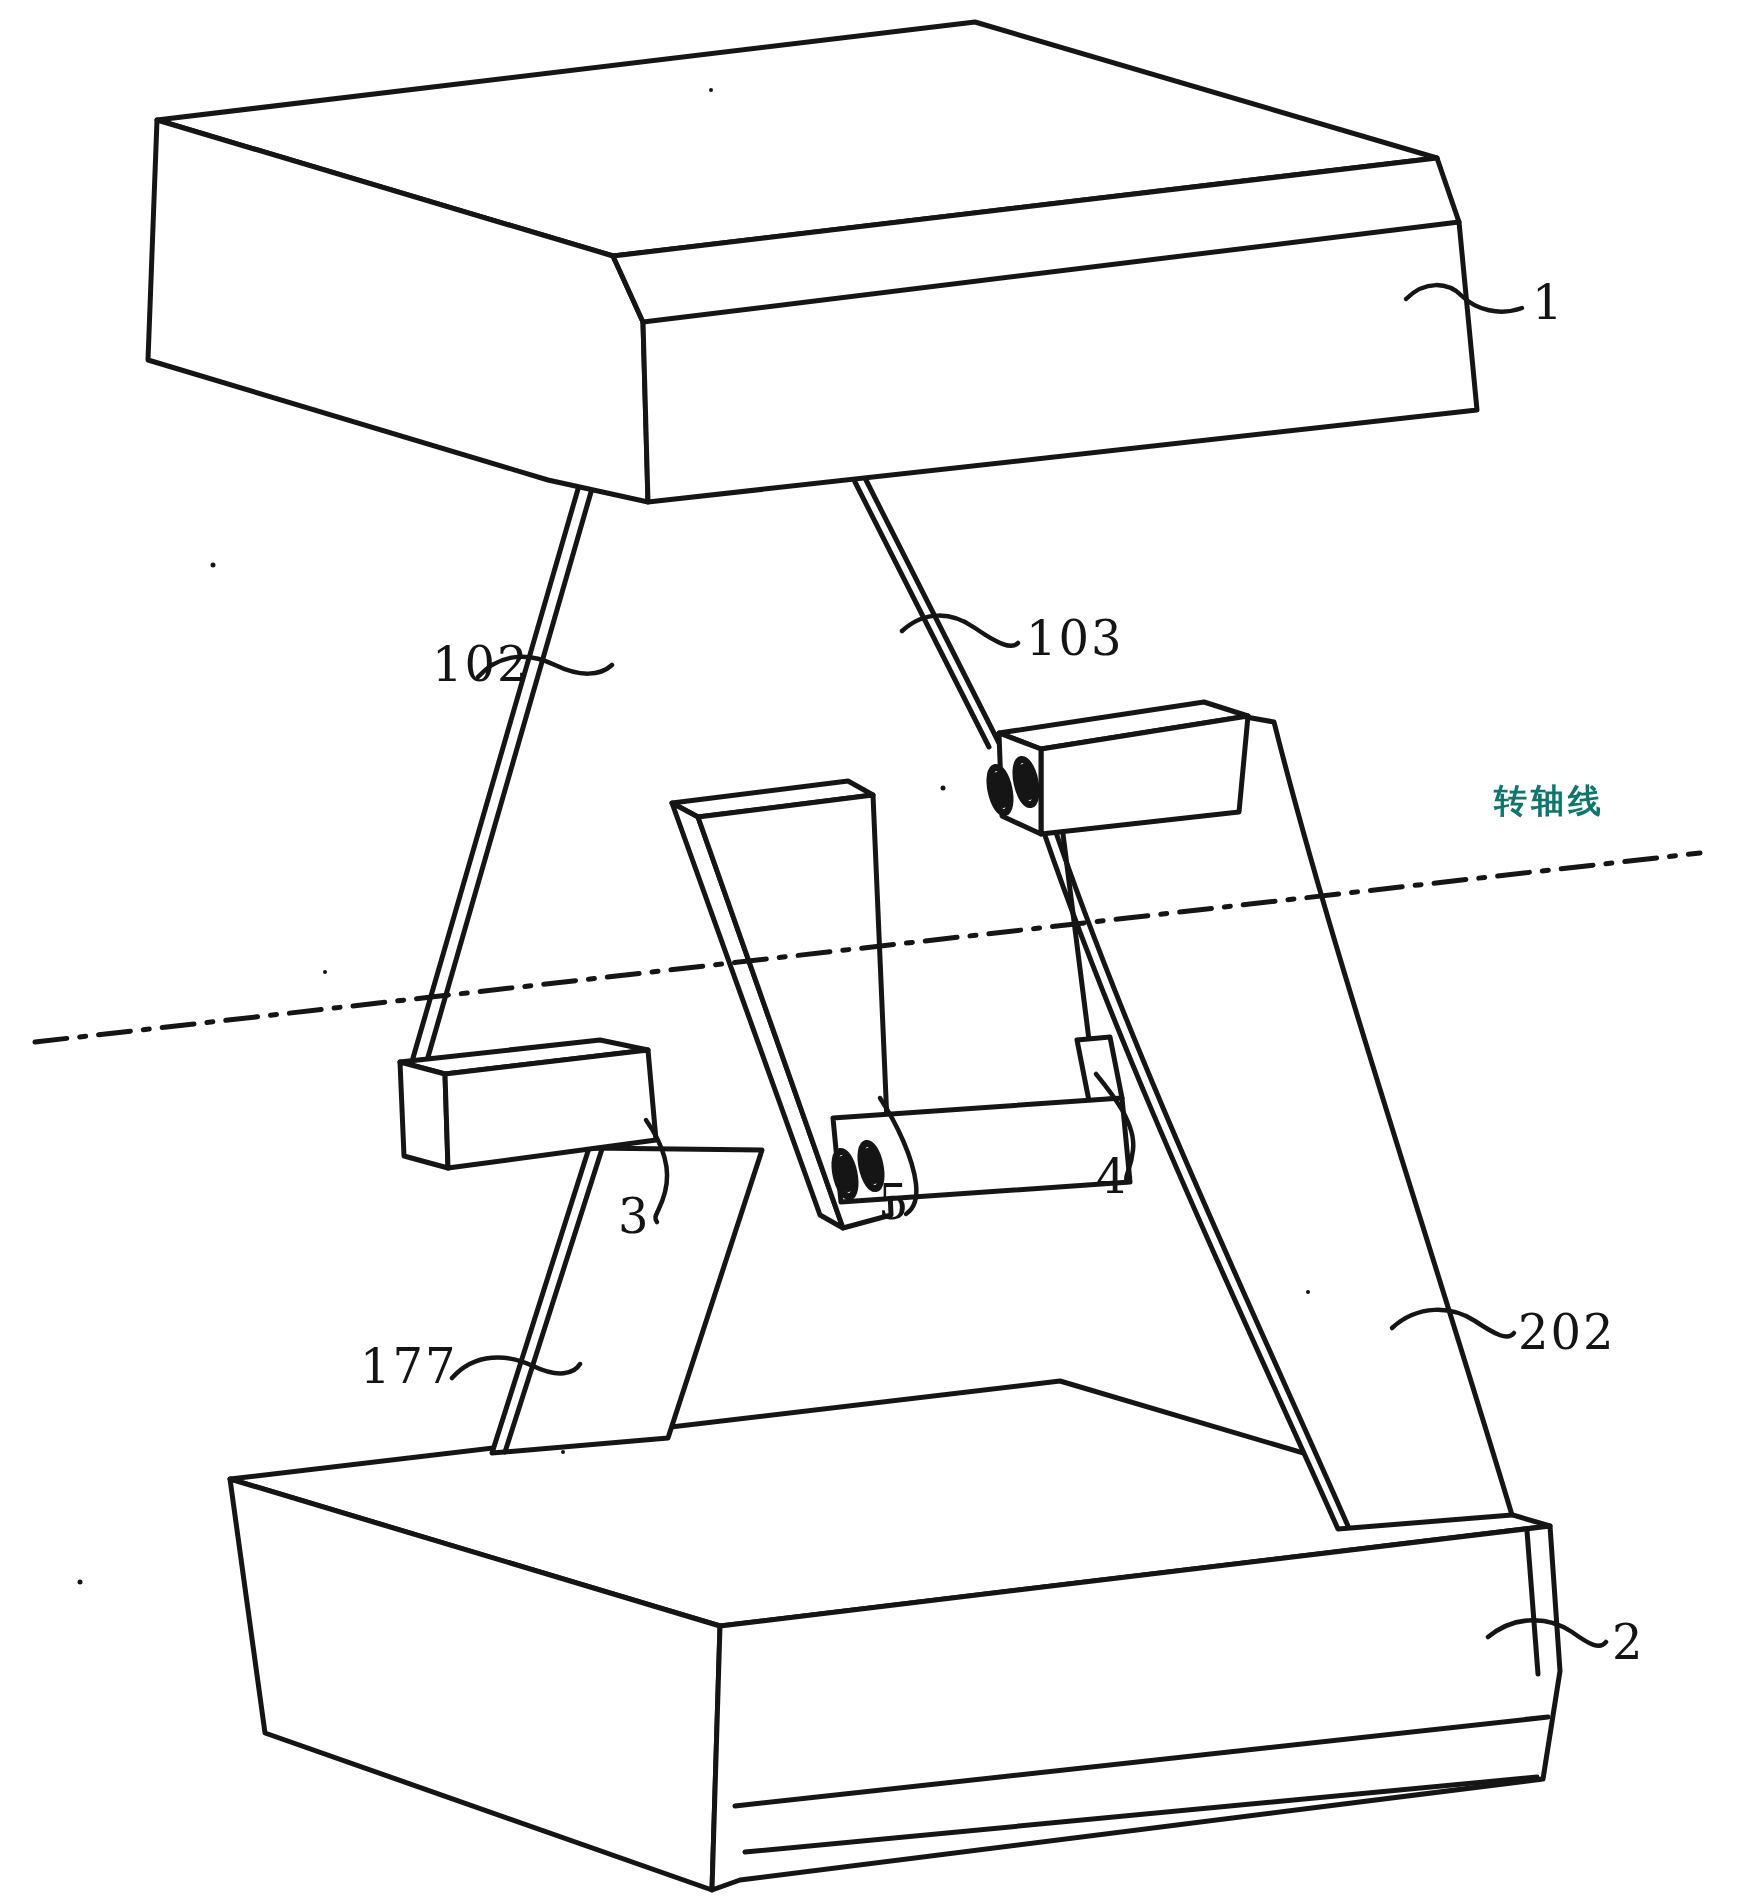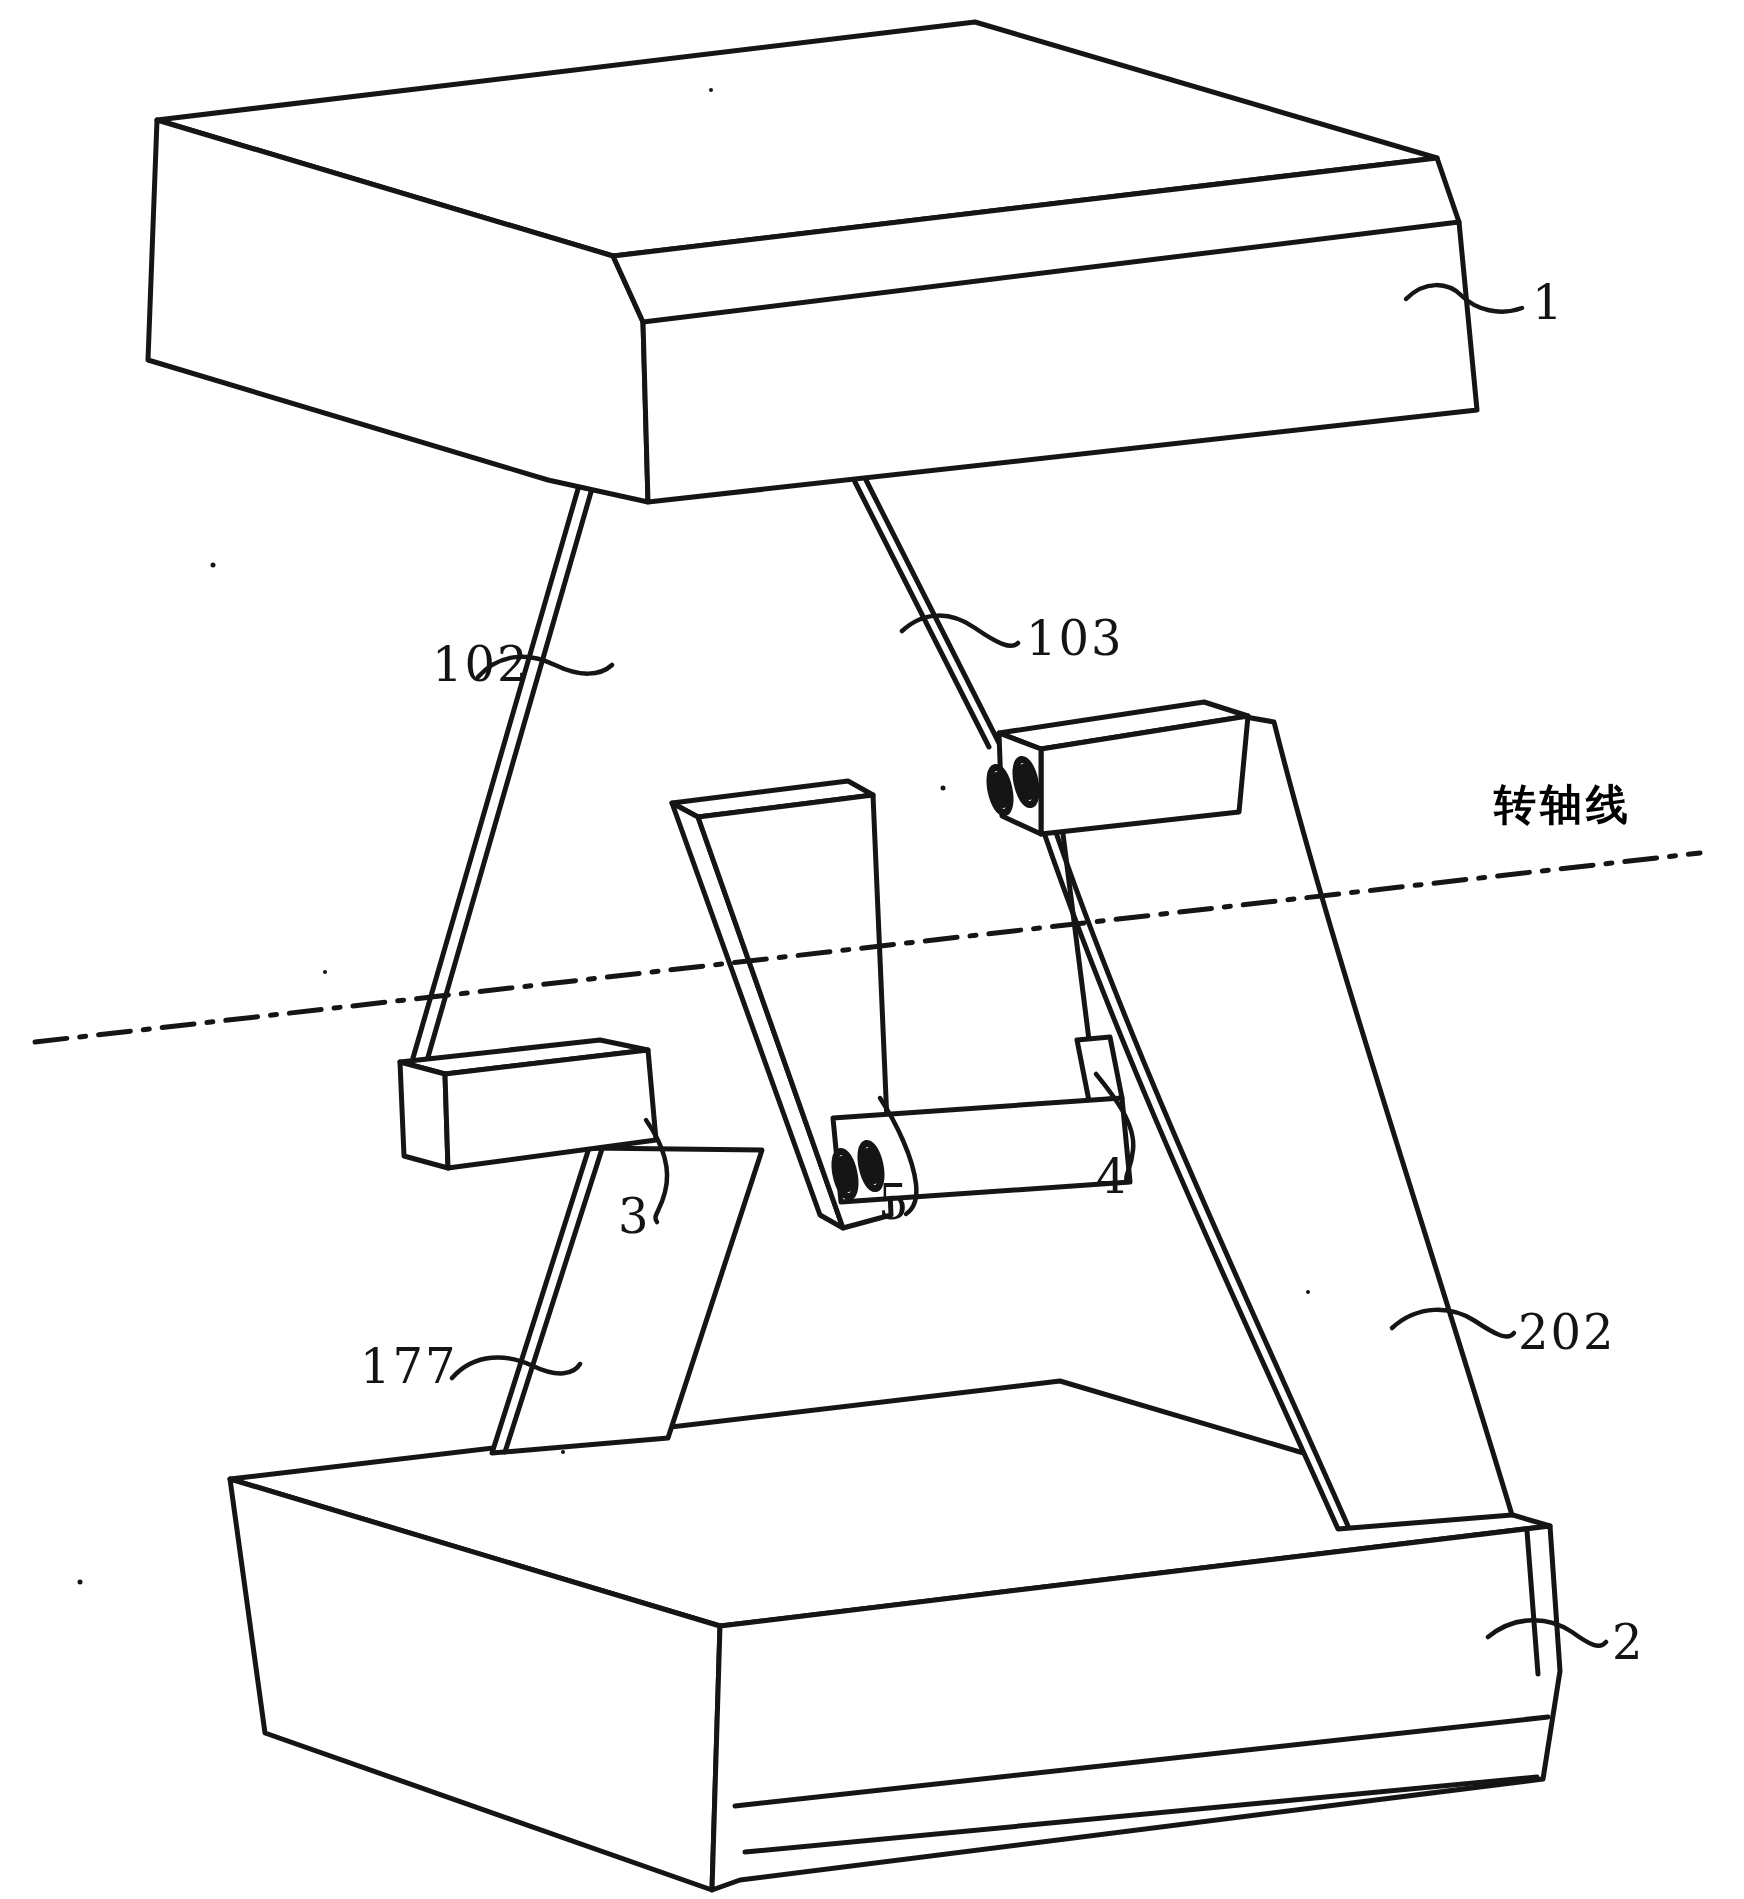--- a/index.html
+++ b/index.html
@@ -15,22 +15,22 @@
     position:absolute;
     color:#141414;
     font-size:48px;
     font-family:"DejaVu Serif", serif;
     line-height:1;
     letter-spacing:2px;
     user-select:none;
   }
   .axis-label{
     position:absolute;
-    color:#000000;
-    font-size:42px;
+    color:#0f766e;
+    font-size:33px;
     font-weight:700;
     font-family:"DejaVu Sans", sans-serif;
     line-height:1;
     letter-spacing:4px;
     user-select:none;
   }
 </style>
 </head>
 <body>
 

